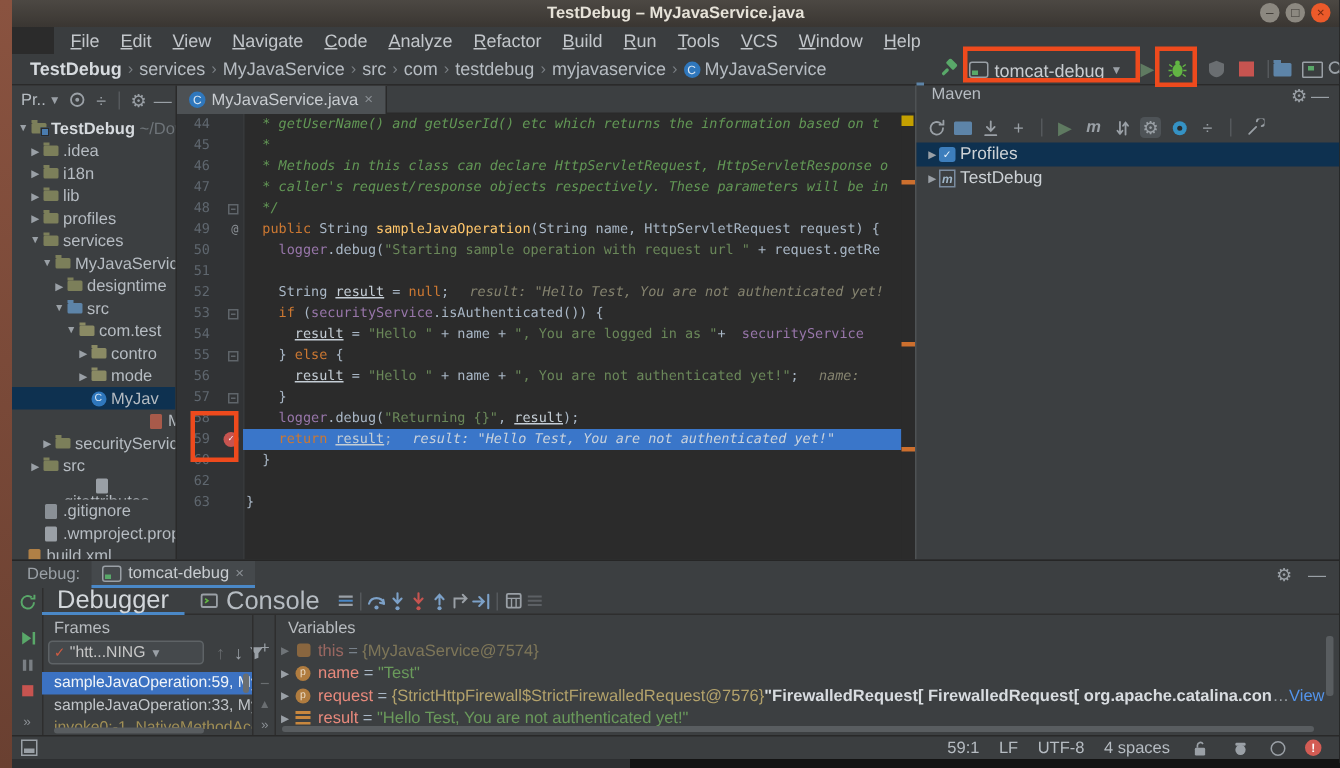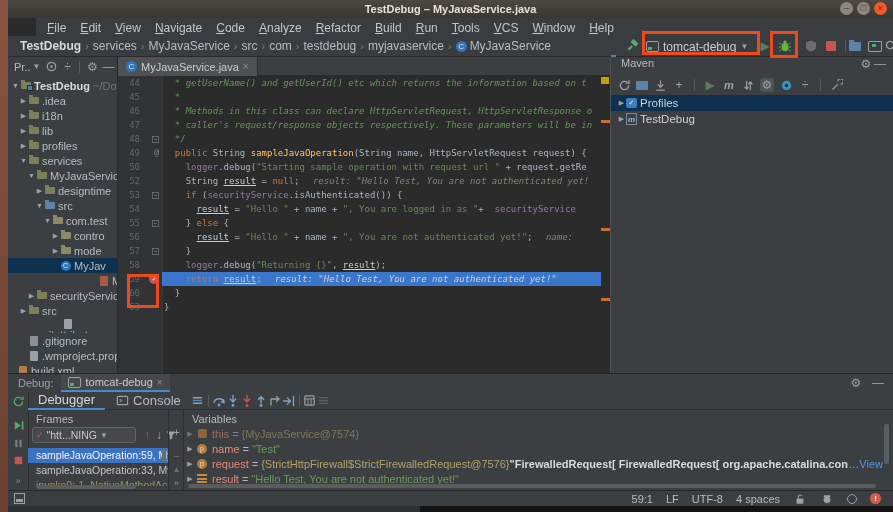--- a/index.html
+++ b/index.html
@@ -118,21 +118,21 @@
 
   
   #debug-panel{left:8px;top:373px;width:885px;height:117px;background:#3c3f41;border-top:1px solid #262626;box-sizing:border-box;}
   #debug-tabrow{position:absolute;left:0;top:0;right:0;height:18px;display:flex;align-items:center;font-size:11px;}
   #debug-label{color:#9aa0a6;margin-left:10px;}
   #debug-tab{display:flex;align-items:center;gap:4px;height:18px;padding:0 7px;margin-left:8px;background:#45494c;
              border-bottom:2px solid #4a88c7;box-sizing:border-box;color:#c8ccd0;}
   #debug-tab .x{color:#8a8f94;font-size:10px;}
   #debug-tab-icons{position:absolute;right:8px;top:2px;display:flex;gap:8px;}
   #debug-toolbar{position:absolute;left:20px;top:18px;right:0;height:18px;border-bottom:1px solid #2e2e2e;
-                 display:flex;align-items:center;font-size:13px;box-sizing:border-box;}
+                 display:flex;align-items:center;font-size:17px;box-sizing:border-box;}
   .dtab{padding:0 10px;height:18px;line-height:17px;color:#b6bcc2;display:flex;align-items:center;gap:4px;}
   .dtab.sel{color:#d3d7db;border-bottom:2px solid #4a88c7;box-sizing:border-box;}
   #left-strip{position:absolute;left:0;top:18px;width:20px;bottom:0;border-right:1px solid #2e2e2e;}
   #left-strip .icn{position:absolute;left:3px;}
   #frames-region{position:absolute;left:20px;top:36px;width:140px;bottom:0;}
   .pane-h{font-size:11px;color:#b8bcc0;}
   #frames-header{position:absolute;left:8px;top:3px;}
   #thread-drop{position:absolute;left:4px;top:17px;width:104px;height:16px;border:1px solid #5e6366;background:#45494c;border-radius:3px;
                display:flex;align-items:center;gap:3px;padding:0 3px;box-sizing:border-box;font-size:10.5px;color:#c8c8c8;white-space:nowrap;overflow:hidden;}
   #thread-drop .chk{color:#cf5b42;font-size:9px;}
@@ -474,20 +474,27 @@
         </div>
         <div class="code-row">
           <span class="gut">
             <span class="lnum">50</span>
             <span class="marks"></span>
           </span>
           <span class="cline"><span class="tk-pln">    </span><span class="tk-fld">logger</span><span class="tk-pln">.debug(</span><span class="tk-str">"Starting sample operation with request url "</span><span class="tk-pln"> + request.getRe</span></span>
         </div>
         <div class="code-row">
           <span class="gut">
+            <span class="lnum">51</span>
+            <span class="marks"></span>
+          </span>
+          <span class="cline"></span>
+        </div>
+        <div class="code-row">
+          <span class="gut">
             <span class="lnum">52</span>
             <span class="marks"></span>
           </span>
           <span class="cline"><span class="tk-pln">    String </span><span class="tk-vu">result</span><span class="tk-pln"> = </span><span class="tk-kw">null</span><span class="tk-pln">; </span><span class="tk-hint">result: "Hello Test, You are not authenticated yet!</span></span>
         </div>
         <div class="code-row">
           <span class="gut">
             <span class="lnum">53</span>
             <span class="marks">
               <span class="fold-mark"></span>
@@ -542,20 +549,27 @@
             </span>
           </span>
           <span class="cline"><span class="tk-pln">    </span><span class="tk-kw">return</span><span class="tk-pln"> </span><span class="tk-vu">result</span><span class="tk-pln">; </span><span class="tk-hint">result: "Hello Test, You are not authenticated yet!"</span></span>
         </div>
         <div class="code-row">
           <span class="gut">
             <span class="lnum">60</span>
             <span class="marks"></span>
           </span>
           <span class="cline"><span class="tk-pln">  }</span></span>
+        </div>
+        <div class="code-row">
+          <span class="gut">
+            <span class="lnum">62</span>
+            <span class="marks"></span>
+          </span>
+          <span class="cline"></span>
         </div>
         <div class="code-row">
           <span class="gut">
             <span class="lnum">63</span>
             <span class="marks"></span>
           </span>
           <span class="cline"><span class="tk-pln">}</span></span>
         </div>
       </div>
     <div id="edit-scroll">

